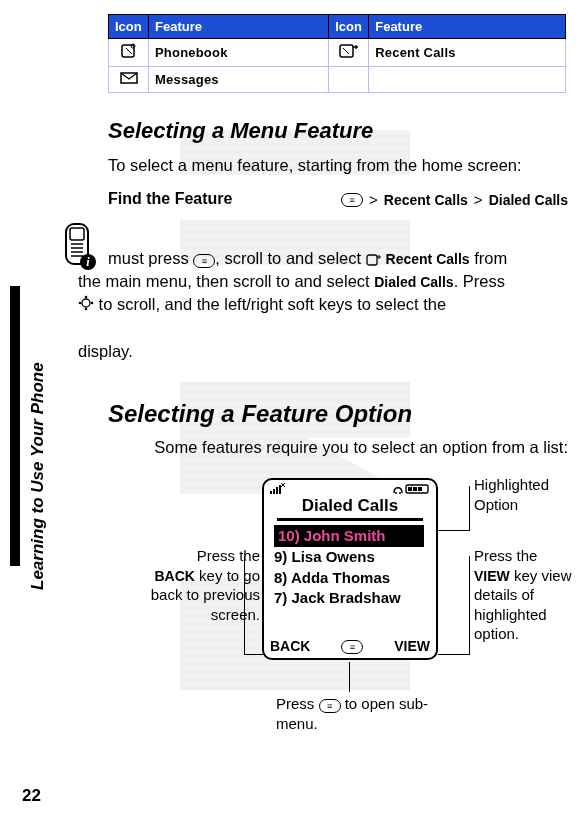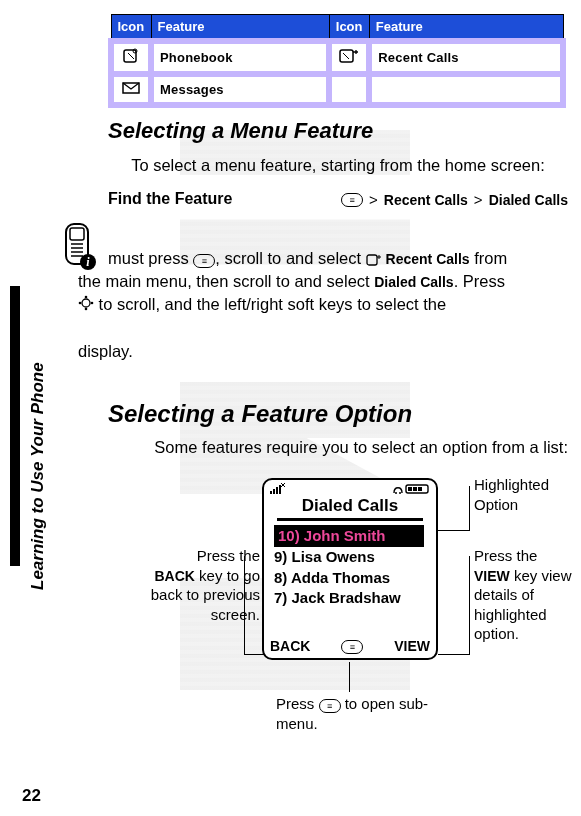--- a/index.html
+++ b/index.html
@@ -46,21 +46,21 @@
   }
   .feature-table th {
     background: #1d4ed8; color: #fff;
     font-weight: bold;
     text-align: left;
     padding: 4px 6px;
     border: 1px solid #000;
     font-family: Arial, sans-serif;
   }
   .feature-table td {
-    border: 6px solid #c4b5fd;
+    border: 1px solid #c4b5fd;
     padding: 4px 6px;
     vertical-align: middle;
     height: 22px;
     margin-left: 45px;
   }
   .feature-table .icon-cell {
     width: 40px;
     text-align: center;
   }
   .feature-label {
@@ -99,21 +99,20 @@
     font-size: 22px;
     z-index: 2;
   }
   .p1 {
     position: absolute;
     left: 108px; top: 154px;
     width: 460px;
     font-size: 16.5px;
     line-height: 1.35;
     z-index: 2;
-    text-align: center;
   }
 
   
   .find-wrap {
     position: absolute;
     left: 108px; top: 190px;
     width: 460px;
     z-index: 2;
     display: flex;
     align-items: flex-end;

